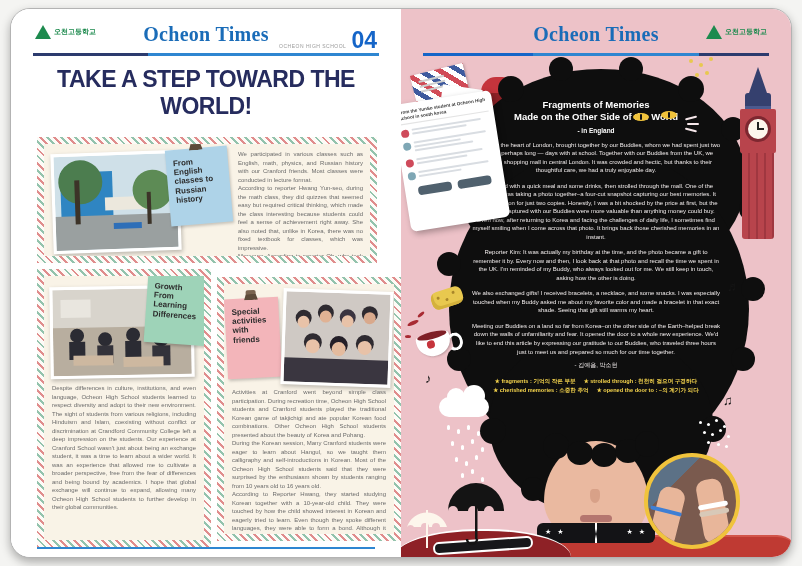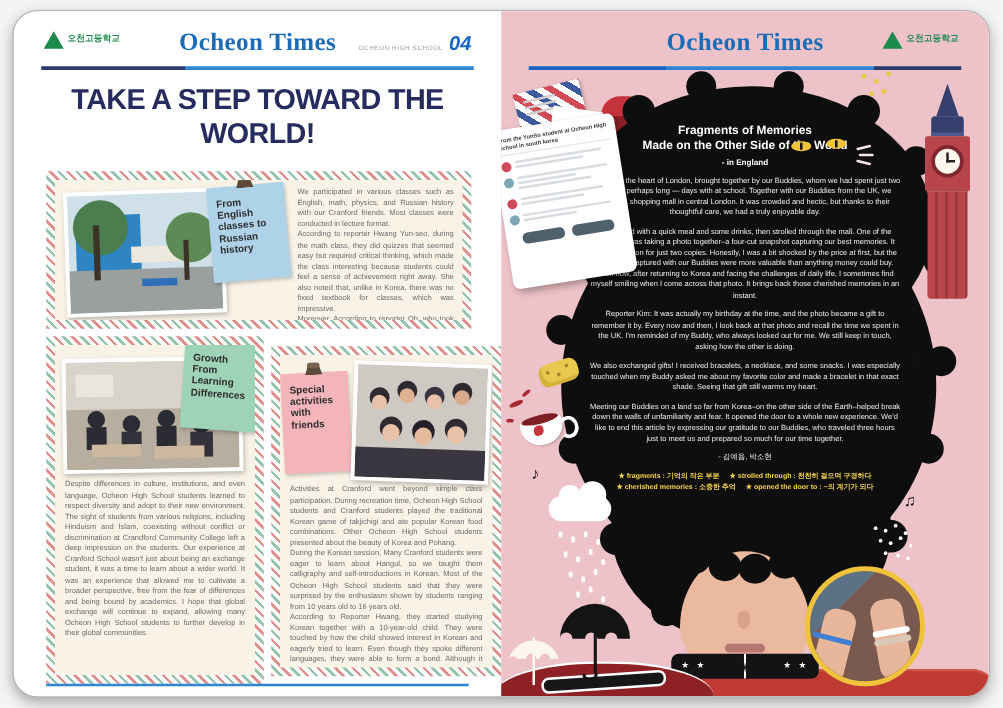--- a/index.html
+++ b/index.html
@@ -14,21 +14,21 @@
   .hdr{position:absolute;left:0;right:0;top:12px;height:30px;}
   .masthead{position:absolute;left:0;right:0;top:2px;text-align:center;
     font-family:"Liberation Serif", serif;font-weight:700;font-size:20px;color:#1a6cb8;letter-spacing:.3px;}
   .logo{position:absolute;top:4px;display:flex;align-items:center;gap:3px;}
   .logo.l{left:24px;} .logo.r{right:24px;}
   .logo-tri{width:0;height:0;border-left:8px solid transparent;border-right:8px solid transparent;
     border-bottom:14px solid #1d8a4e;}
   .logo-txt{font-size:7px;font-weight:700;color:#1d8a4e;line-height:1.1;}
   .pageno{position:absolute;top:6px;display:flex;align-items:baseline;gap:5px;}
   .pageno.r{right:24px;} .pageno.l{left:24px;flex-direction:row-reverse;}
-  .pageno .num{font-size:16px;font-weight:800;color:#1565c8;font-style:italic;}
+  .pageno .num{font-size:23px;font-weight:800;color:#1565c8;}
   .pageno .lbl{font-size:5px;color:#9a9a9a;letter-spacing:.5px;}
   .rule{position:absolute;left:22px;right:22px;top:44px;height:3px;}
   .rule.lft{background:linear-gradient(90deg,#2c3b6e 0 115px,#2e86d1 115px 100%);}
   .rule.rgt{background:linear-gradient(90deg,#1565c8 0 110px,#2e86d1 110px calc(100% - 70px),#2c3b6e calc(100% - 70px) 100%);}
 
   
   .titleblk{position:absolute;left:0;right:0;top:56px;text-align:center;color:#262c5e;}
   .kicker{font-size:12.5px;font-weight:700;}
   .headline{font-size:23px;font-weight:800;letter-spacing:-.5px;margin-top:1px;}
   .stripe{position:absolute;background:repeating-linear-gradient(45deg,#e08d8d 0 2px,#fdfbf7 2px 5px,#93c3ad 5px 7px,#fdfbf7 7px 10px);padding:7px;box-sizing:border-box;}

